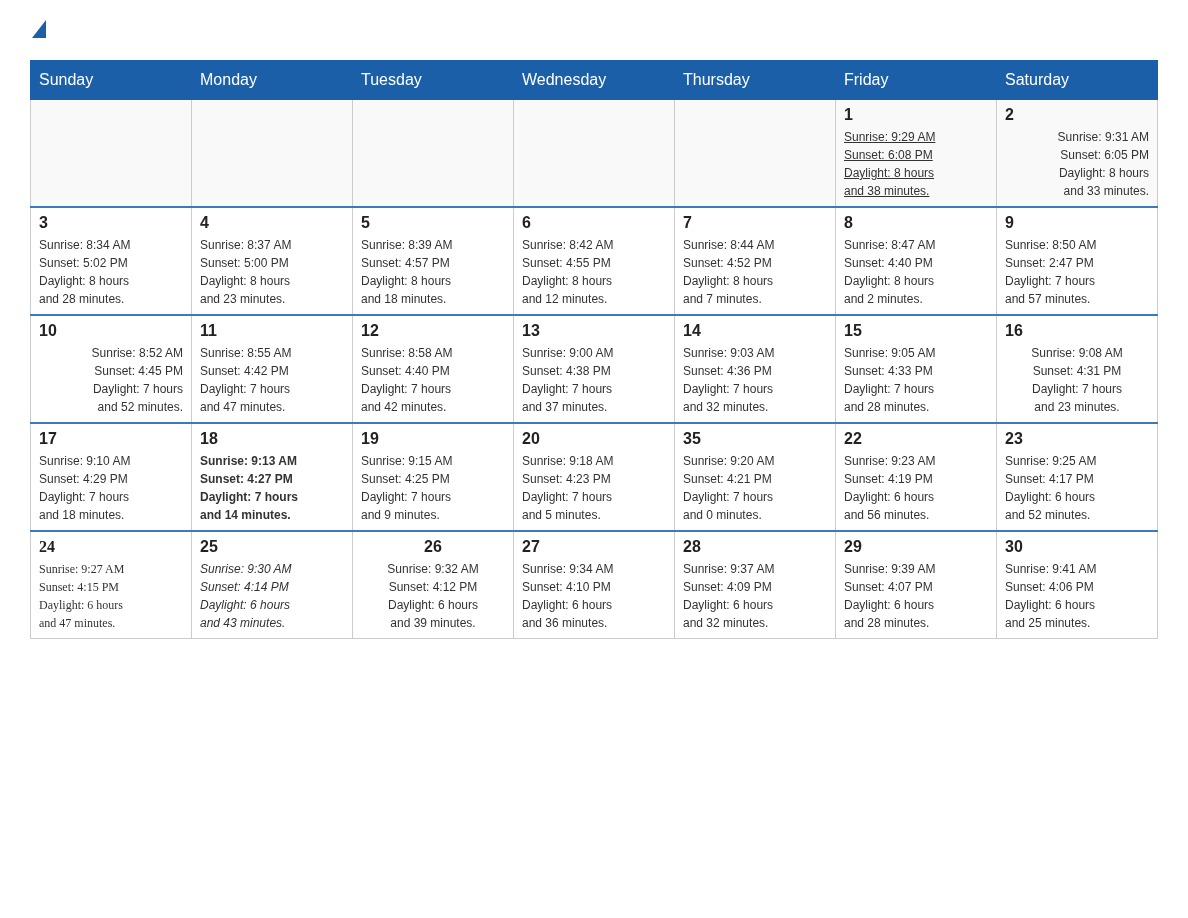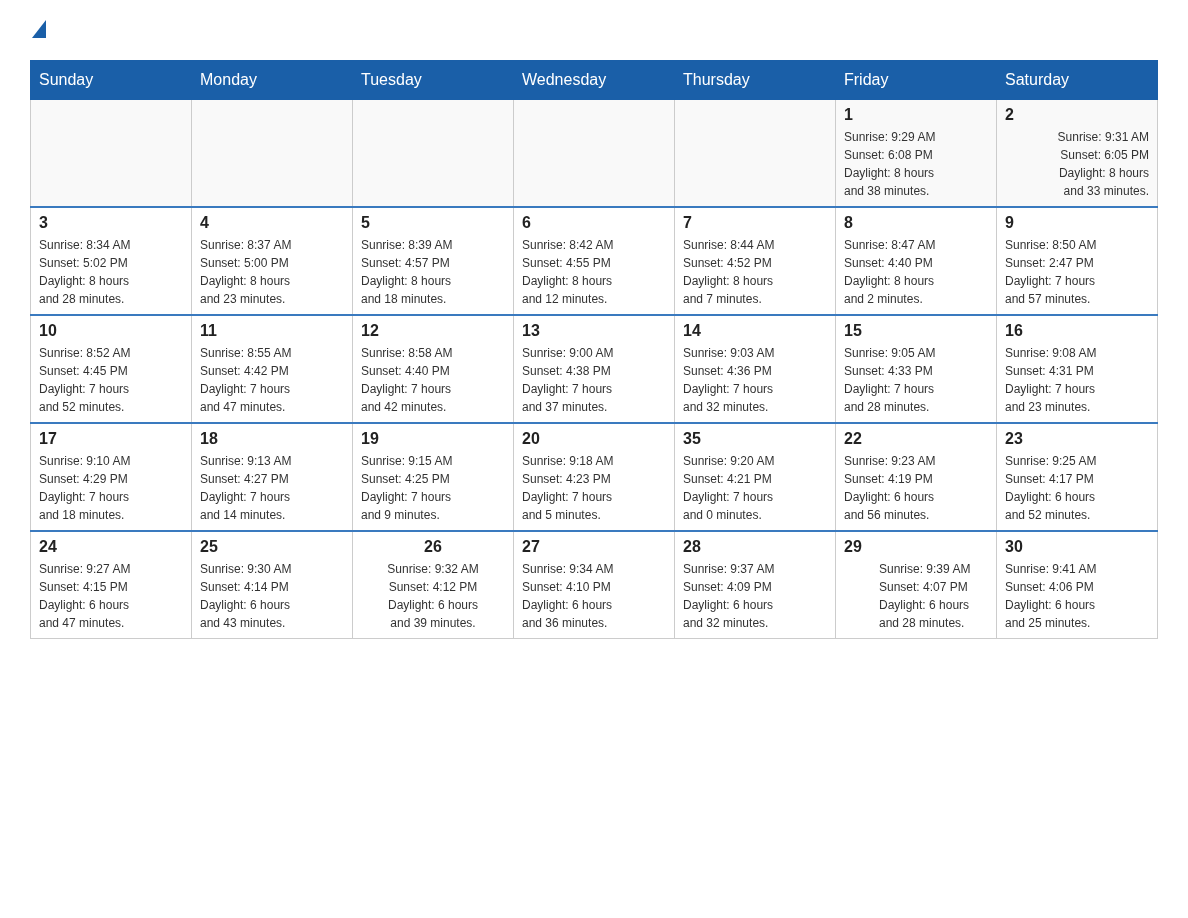--- a/index.html
+++ b/index.html
@@ -138,21 +138,21 @@
   </thead>
   <tbody id="calendar-body">
   <tr>
         <td class="empty-cell" style="border-top: 1px solid rgb(204, 204, 204);"></td>
         <td class="empty-cell" style="border-top: 1px solid rgb(204, 204, 204);"></td>
         <td class="empty-cell" style="border-top: 1px solid rgb(204, 204, 204);"></td>
         <td class="empty-cell" style="border-top: 1px solid rgb(204, 204, 204);"></td>
         <td class="empty-cell" style="border-top: 1px solid rgb(204, 204, 204);"></td>
         <td style="border-top: 1px solid rgb(204, 204, 204);">
           <div class="day-number">1</div>
-          <div class="day-info" style="white-space: pre-line;">Sunrise: 9:29 AM
+          <div class="day-info" style="white-space: pre-line; text-decoration: underline;">Sunrise: 9:29 AM
 Sunset: 6:08 PM
 Daylight: 8 hours
 and 38 minutes.</div>
         </td>
         <td style="border-top: 1px solid rgb(204, 204, 204);">
           <div class="day-number">2</div>
           <div class="day-info" style="white-space: pre-line; text-align: right;">Sunrise: 9:31 AM
 Sunset: 6:05 PM
 Daylight: 8 hours
 and 33 minutes.</div>
@@ -205,21 +205,21 @@
           <div class="day-number">9</div>
           <div class="day-info" style="white-space: pre-line;">Sunrise: 8:50 AM
 Sunset: 2:47 PM
 Daylight: 7 hours
 and 57 minutes.</div>
         </td>
       </tr>
       <tr>
         <td style="border-top: 2px solid rgb(58, 122, 191);">
           <div class="day-number">10</div>
-          <div class="day-info" style="white-space: pre-line;">Sunrise: 8:52 AM
+          <div class="day-info" style="white-space: pre-line; text-align: right;">Sunrise: 8:52 AM
 Sunset: 4:45 PM
 Daylight: 7 hours
 and 52 minutes.</div>
         </td>
         <td style="border-top: 2px solid rgb(58, 122, 191);">
           <div class="day-number">11</div>
           <div class="day-info" style="white-space: pre-line;">Sunrise: 8:55 AM
 Sunset: 4:42 PM
 Daylight: 7 hours
 and 47 minutes.</div>
@@ -247,37 +247,37 @@
         </td>
         <td style="border-top: 2px solid rgb(58, 122, 191);">
           <div class="day-number">15</div>
           <div class="day-info" style="white-space: pre-line;">Sunrise: 9:05 AM
 Sunset: 4:33 PM
 Daylight: 7 hours
 and 28 minutes.</div>
         </td>
         <td style="border-top: 2px solid rgb(58, 122, 191);">
           <div class="day-number">16</div>
-          <div class="day-info" style="white-space: pre-line;">Sunrise: 9:08 AM
+          <div class="day-info" style="white-space: pre-line; text-align: center;">Sunrise: 9:08 AM
 Sunset: 4:31 PM
 Daylight: 7 hours
 and 23 minutes.</div>
         </td>
       </tr>
       <tr>
         <td style="border-top: 2px solid rgb(58, 122, 191);">
           <div class="day-number">17</div>
           <div class="day-info" style="white-space: pre-line;">Sunrise: 9:10 AM
 Sunset: 4:29 PM
 Daylight: 7 hours
 and 18 minutes.</div>
         </td>
         <td style="border-top: 2px solid rgb(58, 122, 191);">
           <div class="day-number">18</div>
-          <div class="day-info" style="white-space: pre-line;">Sunrise: 9:13 AM
+          <div class="day-info" style="white-space: pre-line; font-weight: bold;">Sunrise: 9:13 AM
 Sunset: 4:27 PM
 Daylight: 7 hours
 and 14 minutes.</div>
         </td>
         <td style="border-top: 2px solid rgb(58, 122, 191);">
           <div class="day-number">19</div>
           <div class="day-info" style="white-space: pre-line;">Sunrise: 9:15 AM
 Sunset: 4:25 PM
 Daylight: 7 hours
 and 9 minutes.</div>
@@ -305,30 +305,30 @@
         </td>
         <td style="border-top: 2px solid rgb(58, 122, 191);">
           <div class="day-number">23</div>
           <div class="day-info" style="white-space: pre-line;">Sunrise: 9:25 AM
 Sunset: 4:17 PM
 Daylight: 6 hours
 and 52 minutes.</div>
         </td>
       </tr>
       <tr>
-        <td style="border-top: 2px solid rgb(58, 122, 191);">
+        <td style="border-top: 2px solid rgb(58, 122, 191); font-family: Liberation Serif, serif;">
           <div class="day-number">24</div>
           <div class="day-info" style="white-space: pre-line;">Sunrise: 9:27 AM
 Sunset: 4:15 PM
 Daylight: 6 hours
 and 47 minutes.</div>
         </td>
         <td style="border-top: 2px solid rgb(58, 122, 191);">
           <div class="day-number">25</div>
-          <div class="day-info" style="white-space: pre-line;">Sunrise: 9:30 AM
+          <div class="day-info" style="white-space: pre-line; font-style: italic;">Sunrise: 9:30 AM
 Sunset: 4:14 PM
 Daylight: 6 hours
 and 43 minutes.</div>
         </td>
         <td style="border-top: 2px solid rgb(58, 122, 191); text-align: center;">
           <div class="day-number">26</div>
           <div class="day-info" style="white-space: pre-line;">Sunrise: 9:32 AM
 Sunset: 4:12 PM
 Daylight: 6 hours
 and 39 minutes.</div>
@@ -342,21 +342,21 @@
         </td>
         <td style="border-top: 2px solid rgb(58, 122, 191);">
           <div class="day-number">28</div>
           <div class="day-info" style="white-space: pre-line;">Sunrise: 9:37 AM
 Sunset: 4:09 PM
 Daylight: 6 hours
 and 32 minutes.</div>
         </td>
         <td style="border-top: 2px solid rgb(58, 122, 191);">
           <div class="day-number">29</div>
-          <div class="day-info" style="white-space: pre-line; margin-left: 35px;">Sunrise: 9:39 AM
+          <div class="day-info" style="white-space: pre-line;">Sunrise: 9:39 AM
 Sunset: 4:07 PM
 Daylight: 6 hours
 and 28 minutes.</div>
         </td>
         <td style="border-top: 2px solid rgb(58, 122, 191);">
           <div class="day-number">30</div>
           <div class="day-info" style="white-space: pre-line;">Sunrise: 9:41 AM
 Sunset: 4:06 PM
 Daylight: 6 hours
 and 25 minutes.</div>

